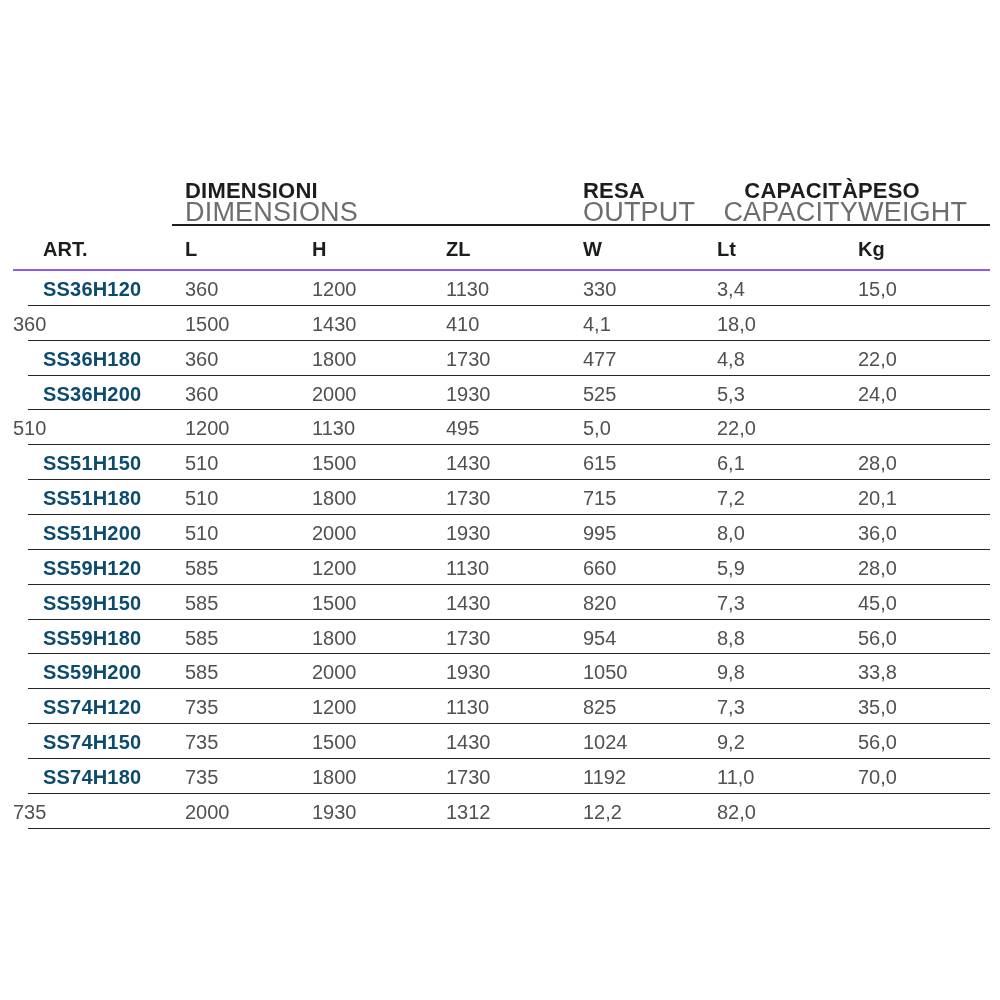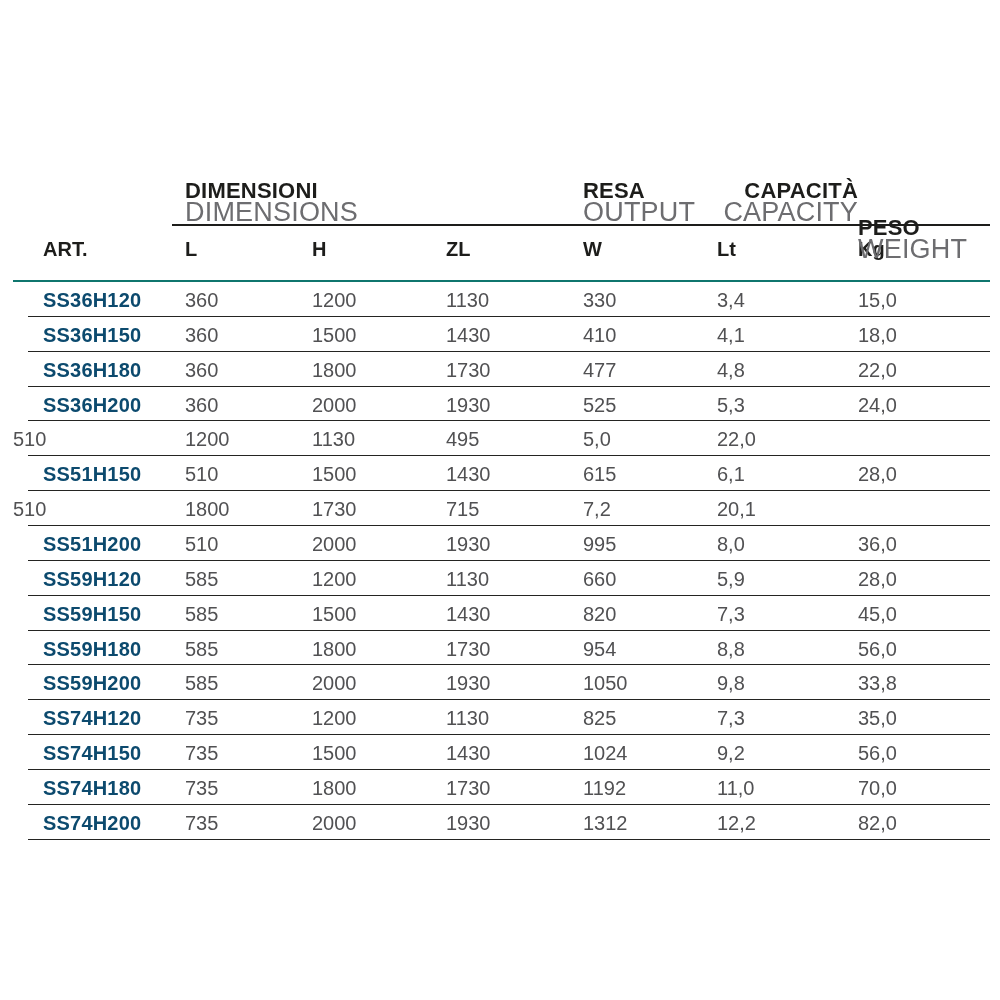--- a/index.html
+++ b/index.html
@@ -32,21 +32,21 @@
   .group-row {
     position: relative;
     height: 46px;
     padding-top: 2px;
     box-sizing: border-box;
   }
   .group-cell { overflow: visible; white-space: nowrap; }
   .gc-dim { grid-column: 2 / span 3; }
   .gc-out { grid-column: 5; }
   .gc-cap { grid-column: 6; text-align: right; }
-  .gc-wgt { grid-column: 7; margin-top: 37px; }
+  .gc-wgt { grid-column: 7; }
   .group-title {
     font-size: 22px;
     line-height: 22px;
     font-weight: 700;
     color: #1d1d1b;
     letter-spacing: 0.2px;
   }
   .group-subtitle {
     font-size: 27px;
     line-height: 21px;
@@ -59,23 +59,23 @@
     left: 159px;
     right: 0;
     bottom: -2px;
     height: 2px;
     background: #1d1d1b;
   }
   
   .colhead-row {
     height: 37px;
     align-items: end;
-    padding-bottom: 19px;
+    padding-bottom: 8px;
     box-sizing: content-box;
-    border-bottom: 2px solid #0f766e;
+    border-bottom: 2px solid #8b5cf6;
   }
   .colhead {
     font-size: 20px;
     font-weight: 700;
     color: #1d1d1b;
     white-space: nowrap;
   }
   .colhead.first { padding-left: 30px; }
   
   .trow {
@@ -148,21 +148,20 @@
       <div class="cell val">360</div>
       <div class="cell val">1200</div>
       <div class="cell val">1130</div>
       <div class="cell val">330</div>
       <div class="cell val">3,4</div>
       <div class="cell val">15,0</div>
       <div class="rowline"></div>
     </div>
 
     <div class="trow grid7">
-      <div class="cell art">SS36H150</div>
       <div class="cell val">360</div>
       <div class="cell val">1500</div>
       <div class="cell val">1430</div>
       <div class="cell val">410</div>
       <div class="cell val">4,1</div>
       <div class="cell val">18,0</div>
       <div class="rowline"></div>
     </div>
 
     <div class="trow grid7">
@@ -202,20 +201,21 @@
       <div class="cell val">510</div>
       <div class="cell val">1500</div>
       <div class="cell val">1430</div>
       <div class="cell val">615</div>
       <div class="cell val">6,1</div>
       <div class="cell val">28,0</div>
       <div class="rowline"></div>
     </div>
 
     <div class="trow grid7">
+      <div class="cell art">SS51H180</div>
       <div class="cell val">510</div>
       <div class="cell val">1800</div>
       <div class="cell val">1730</div>
       <div class="cell val">715</div>
       <div class="cell val">7,2</div>
       <div class="cell val">20,1</div>
       <div class="rowline"></div>
     </div>
 
     <div class="trow grid7">
@@ -300,21 +300,20 @@
       <div class="cell val">735</div>
       <div class="cell val">1800</div>
       <div class="cell val">1730</div>
       <div class="cell val">1192</div>
       <div class="cell val">11,0</div>
       <div class="cell val">70,0</div>
       <div class="rowline"></div>
     </div>
 
     <div class="trow grid7">
-      <div class="cell art">SS74H200</div>
       <div class="cell val">735</div>
       <div class="cell val">2000</div>
       <div class="cell val">1930</div>
       <div class="cell val">1312</div>
       <div class="cell val">12,2</div>
       <div class="cell val">82,0</div>
       <div class="rowline"></div>
     </div>
 
   </div>

